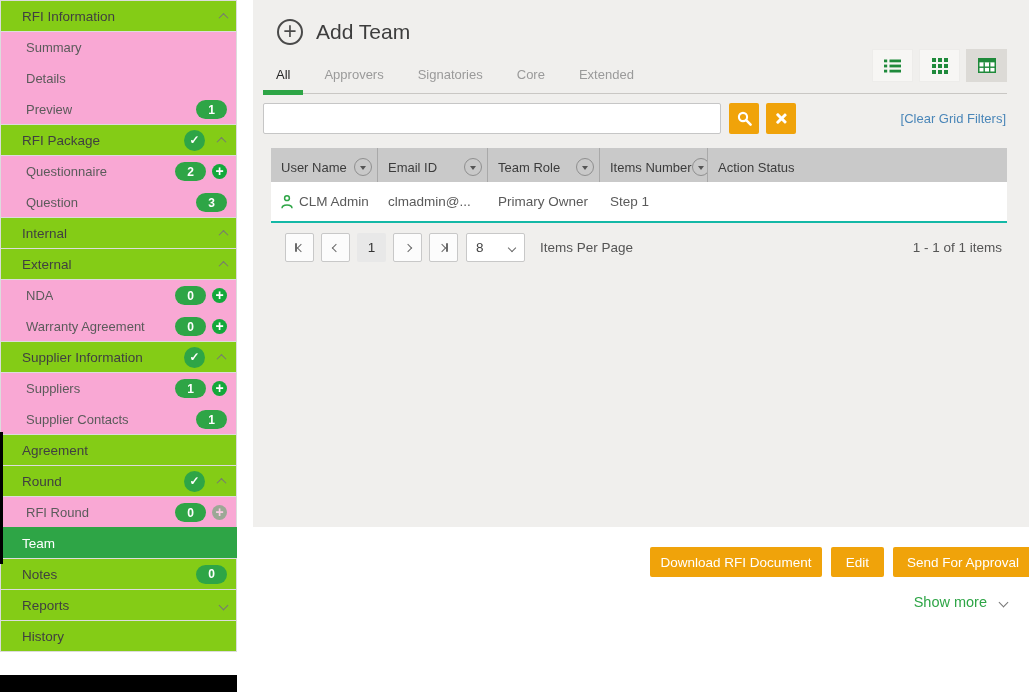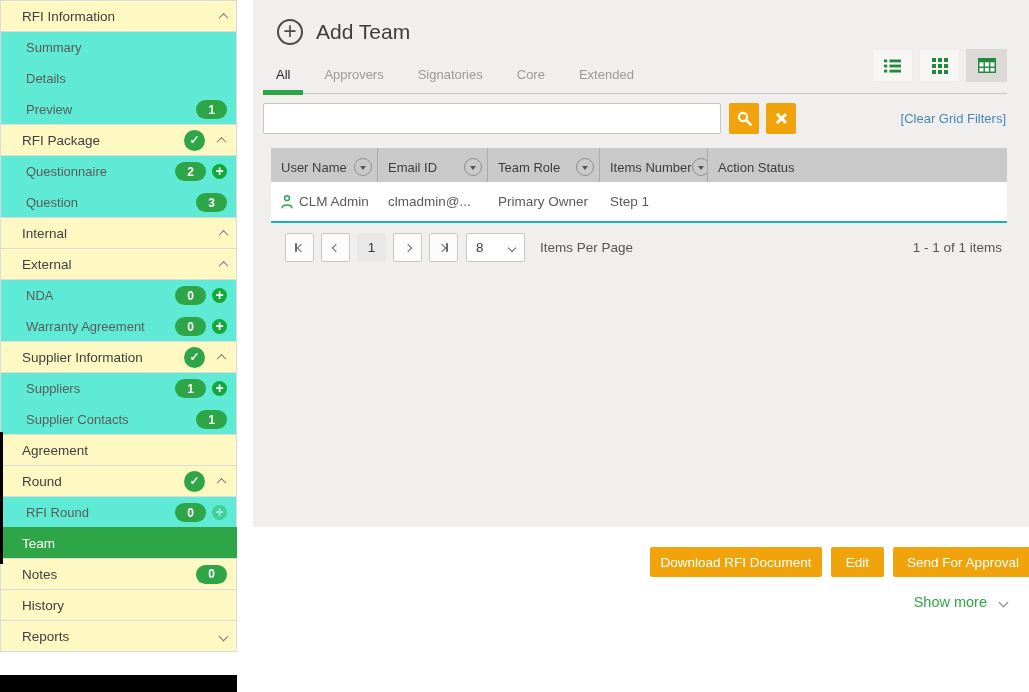--- a/index.html
+++ b/index.html
@@ -6,26 +6,26 @@
   html,body { width:1029px; height:692px; }
   body {
     position:relative; background:#ffffff; overflow:hidden;
     font-family:"Liberation Sans", sans-serif; color:#444;
   }
 
   
   .sidebar { position:absolute; left:0; top:2; width:237px; }
   .sb-row { display:flex; align-items:center; position:relative; }
   .sb-hdr {
-    height:32px; background:#fef9c3; border:1px solid #dcdcdc; margin-top:-1px;
+    height:32px; background:#84cc16; border:1px solid #dcdcdc; margin-top:-1px;
     padding:0 9px 0 21px; font-size:13.5px; color:#404040; cursor:pointer;
   }
   .sb-row.first { margin-top:0; }
   .sb-itm {
-    height:31px; background:#5eead4; border-left:1px solid #dcdcdc; border-right:1px solid #dcdcdc;
+    height:31px; background:#f9a8d4; border-left:1px solid #dcdcdc; border-right:1px solid #dcdcdc;
     padding:0 9px 0 25px; font-size:13px; color:#5b5b5b; cursor:pointer;
   }
   .sb-hdr.selected { background:#2ea546; border-color:#2ea546; color:#fff; }
   .sb-label { white-space:nowrap; overflow:hidden; }
   .badge {
     margin-left:auto; min-width:31px; height:19px; border-radius:10px; background:#2ea546;
     color:#fff; font-size:12px; font-weight:bold; display:flex; align-items:center;
     justify-content:center; padding:0 7px;
   }
   .plusico {
@@ -221,25 +221,25 @@
   </div>
 
   <div class="sb-row sb-hdr selected">
     <span class="sb-label">Team</span>
   </div>
   <div class="sb-row sb-hdr">
     <span class="sb-label">Notes</span>
     <span class="badge">0</span>
   </div>
   <div class="sb-row sb-hdr">
-    <span class="sb-label">History</span>
-  </div>
-  <div class="sb-row sb-hdr">
     <span class="sb-label">Reports</span>
     <span class="chev down ml-auto"></span>
+  </div>
+  <div class="sb-row sb-hdr">
+    <span class="sb-label">History</span>
   </div>
 </div>
 
 <div class="black-vbar"></div>
 <div class="black-bbar"></div>
 
 <div class="main">
 
   <div class="add-team">
     <span class="addcirc"></span>

